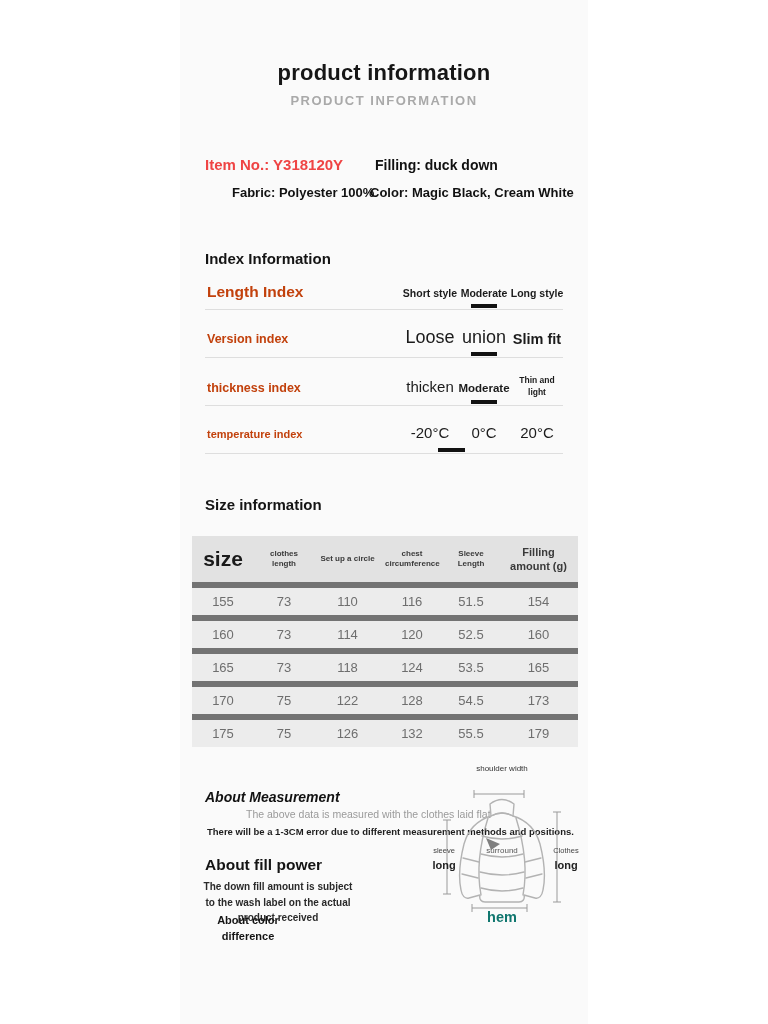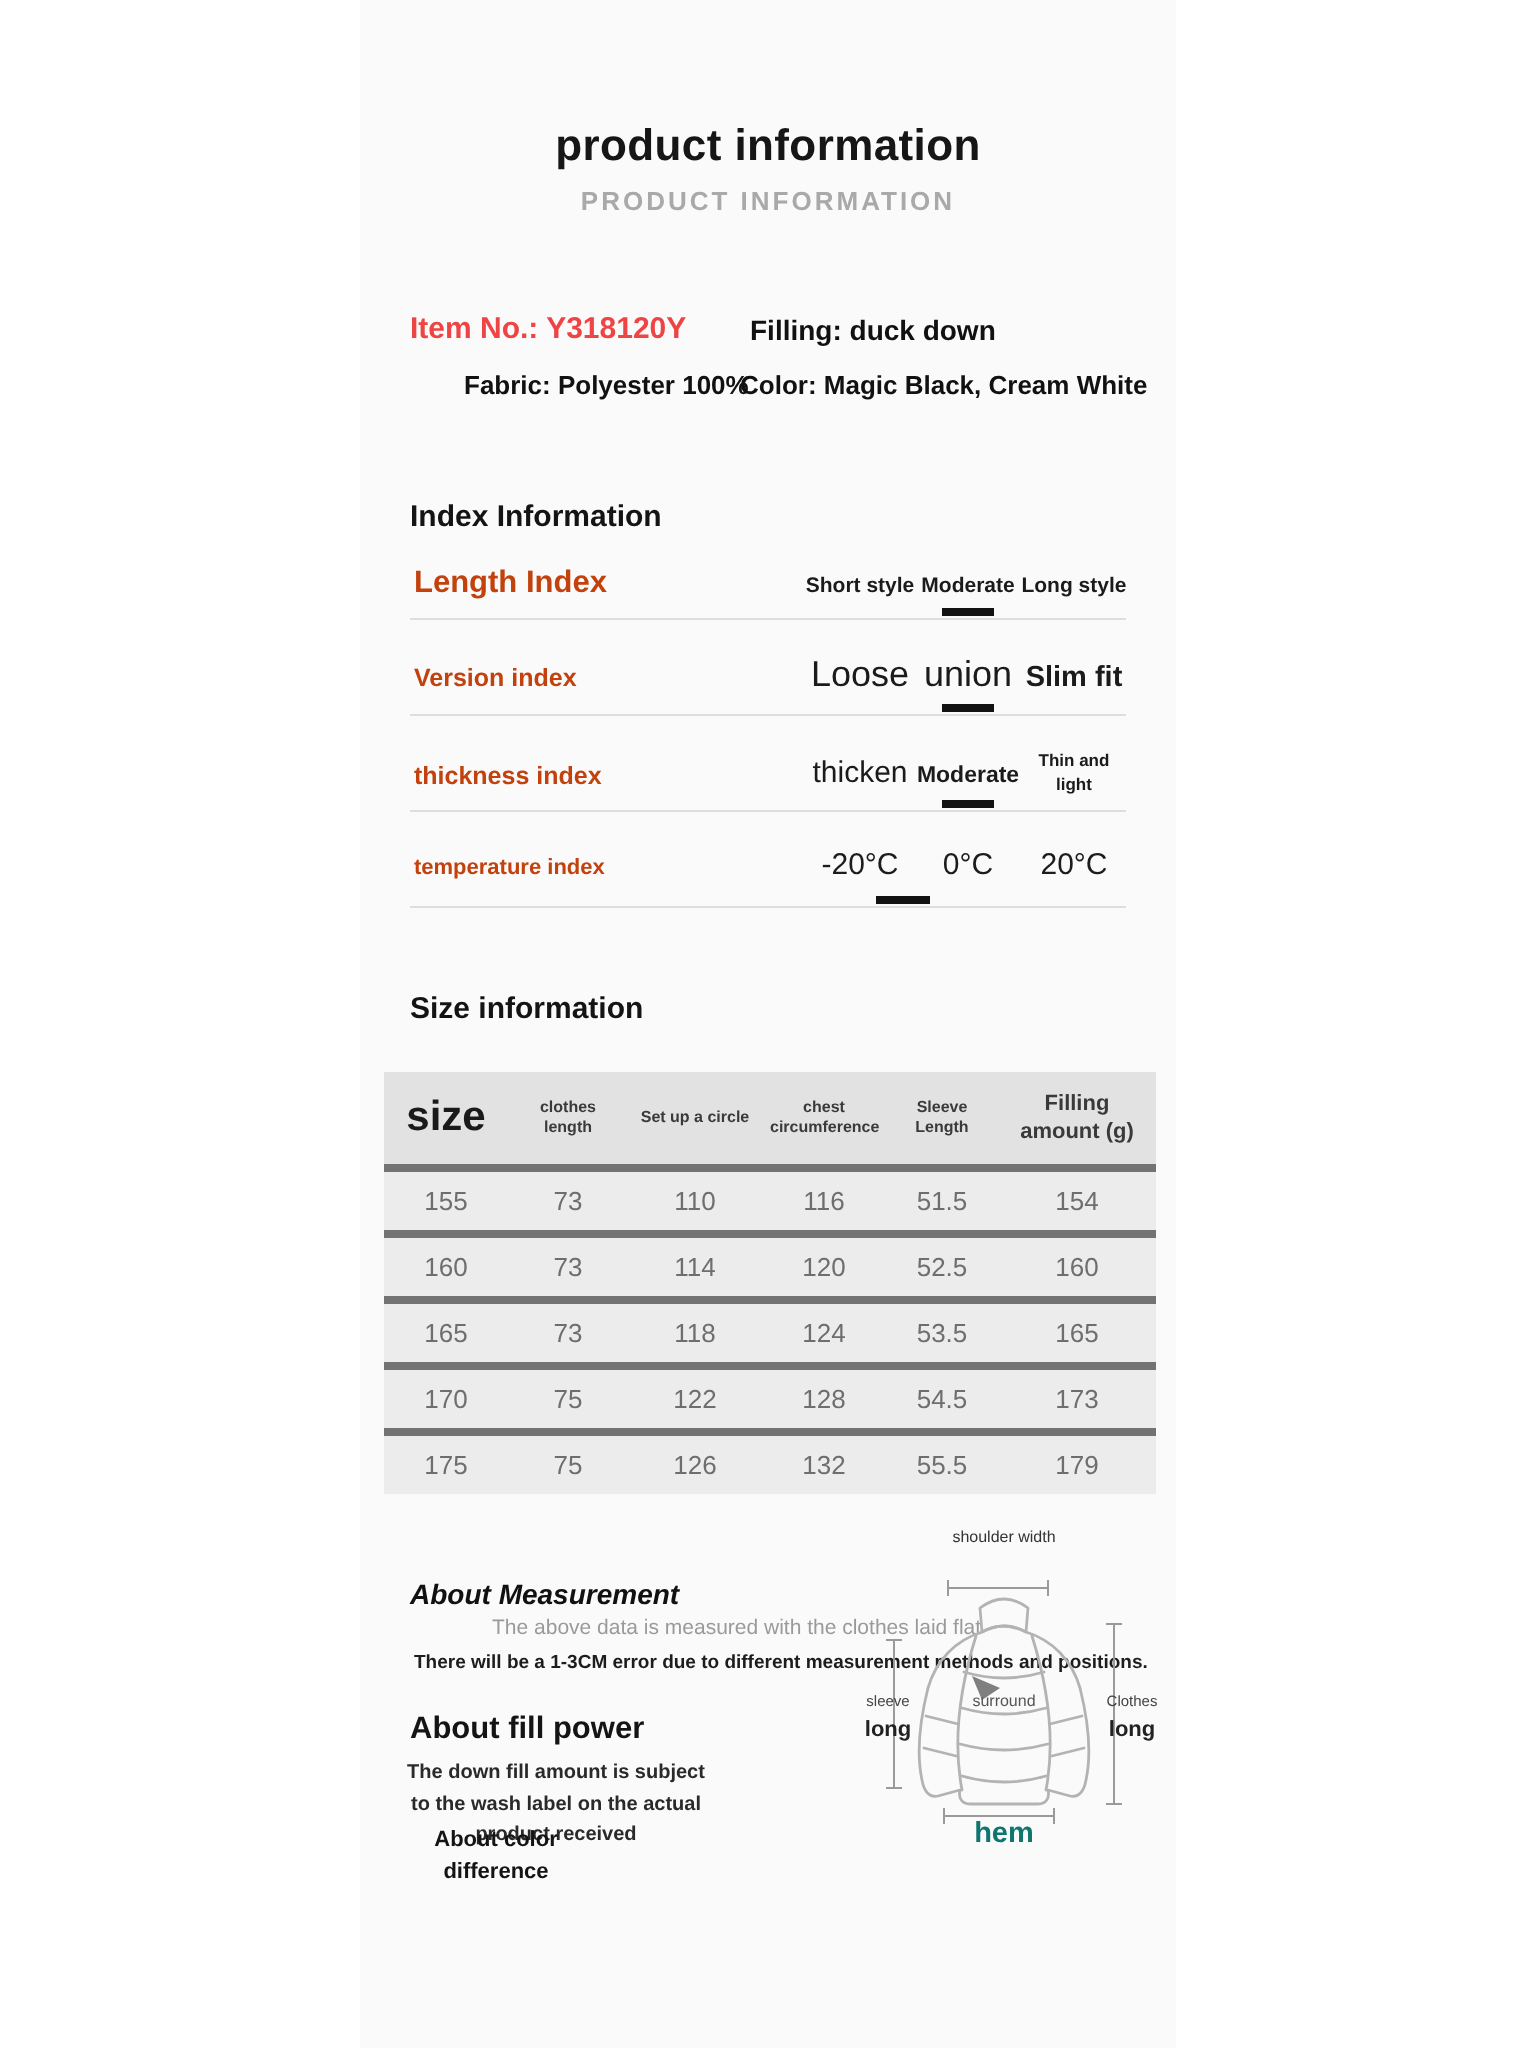--- a/index.html
+++ b/index.html
@@ -44,21 +44,21 @@
 
   
   .size-title{left:25px;top:496px;font-size:15px;font-weight:700;color:#141414;}
   .size-table{left:12px;top:536px;width:386px;}
   .size-table *{position:static;}
   .thead{display:grid;grid-template-columns:62px 60px 67px 62px 56px 79px;height:46px;background:#e2e2e2;align-items:center;}
   .h{text-align:center;font-size:8px;font-weight:700;color:#3a3a3a;line-height:1.3;padding:0 4px;}
   .h-size{font-size:21px;color:#1a1a1a;font-weight:700;}
   .h-fill{font-size:11px;}
   .tbody{background:#ececec;}
-  .trow{display:grid;grid-template-columns:62px 60px 67px 62px 56px 79px;height:33px;align-items:center;border-top:4px solid #737373;}
+  .trow{display:grid;grid-template-columns:62px 60px 67px 62px 56px 79px;height:33px;align-items:center;border-top:6px solid #737373;}
   .td{text-align:center;font-size:13px;color:#6e6e6e;}
 
   
   .meas-title{left:25px;top:789px;font-size:14px;font-weight:700;color:#111;font-style:italic;}
   .meas-l1{left:27px;top:808px;font-size:10.5px;color:#9a9a9a;margin-left:39px;}
   .meas-l2{left:27px;top:826px;font-size:9.5px;font-weight:700;color:#1d1d1d;}
   .fill-title{left:25px;top:856px;font-size:15.5px;font-weight:700;color:#141414;}
   .fill-text{left:20px;top:879px;width:156px;text-align:center;font-size:10px;font-weight:700;color:#2a2a2a;line-height:1.55;}
   .colordiff-title{left:30px;top:913px;width:76px;text-align:center;font-size:11px;font-weight:700;color:#141414;line-height:1.45;}
   .colordiff-text{left:27px;top:938px;font-size:8.5px;font-weight:700;color:#1d1d1d;white-space:nowrap;}

